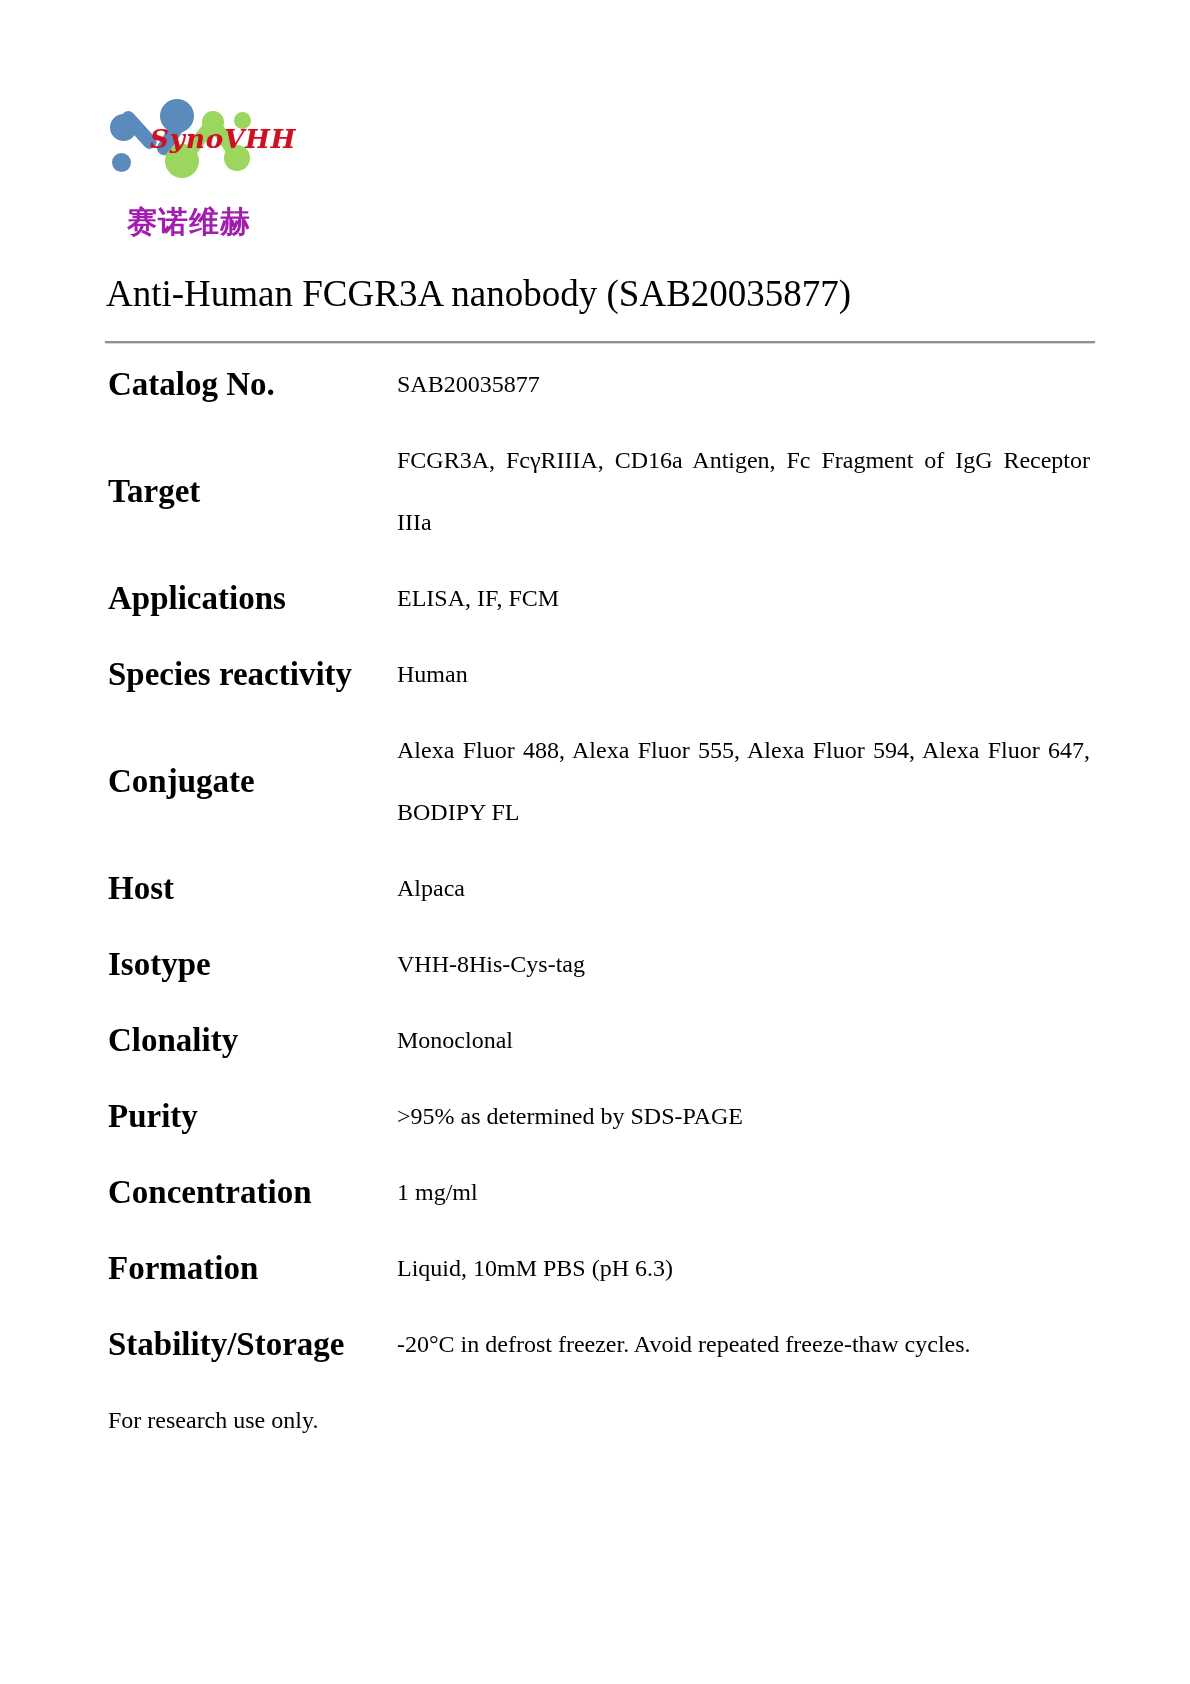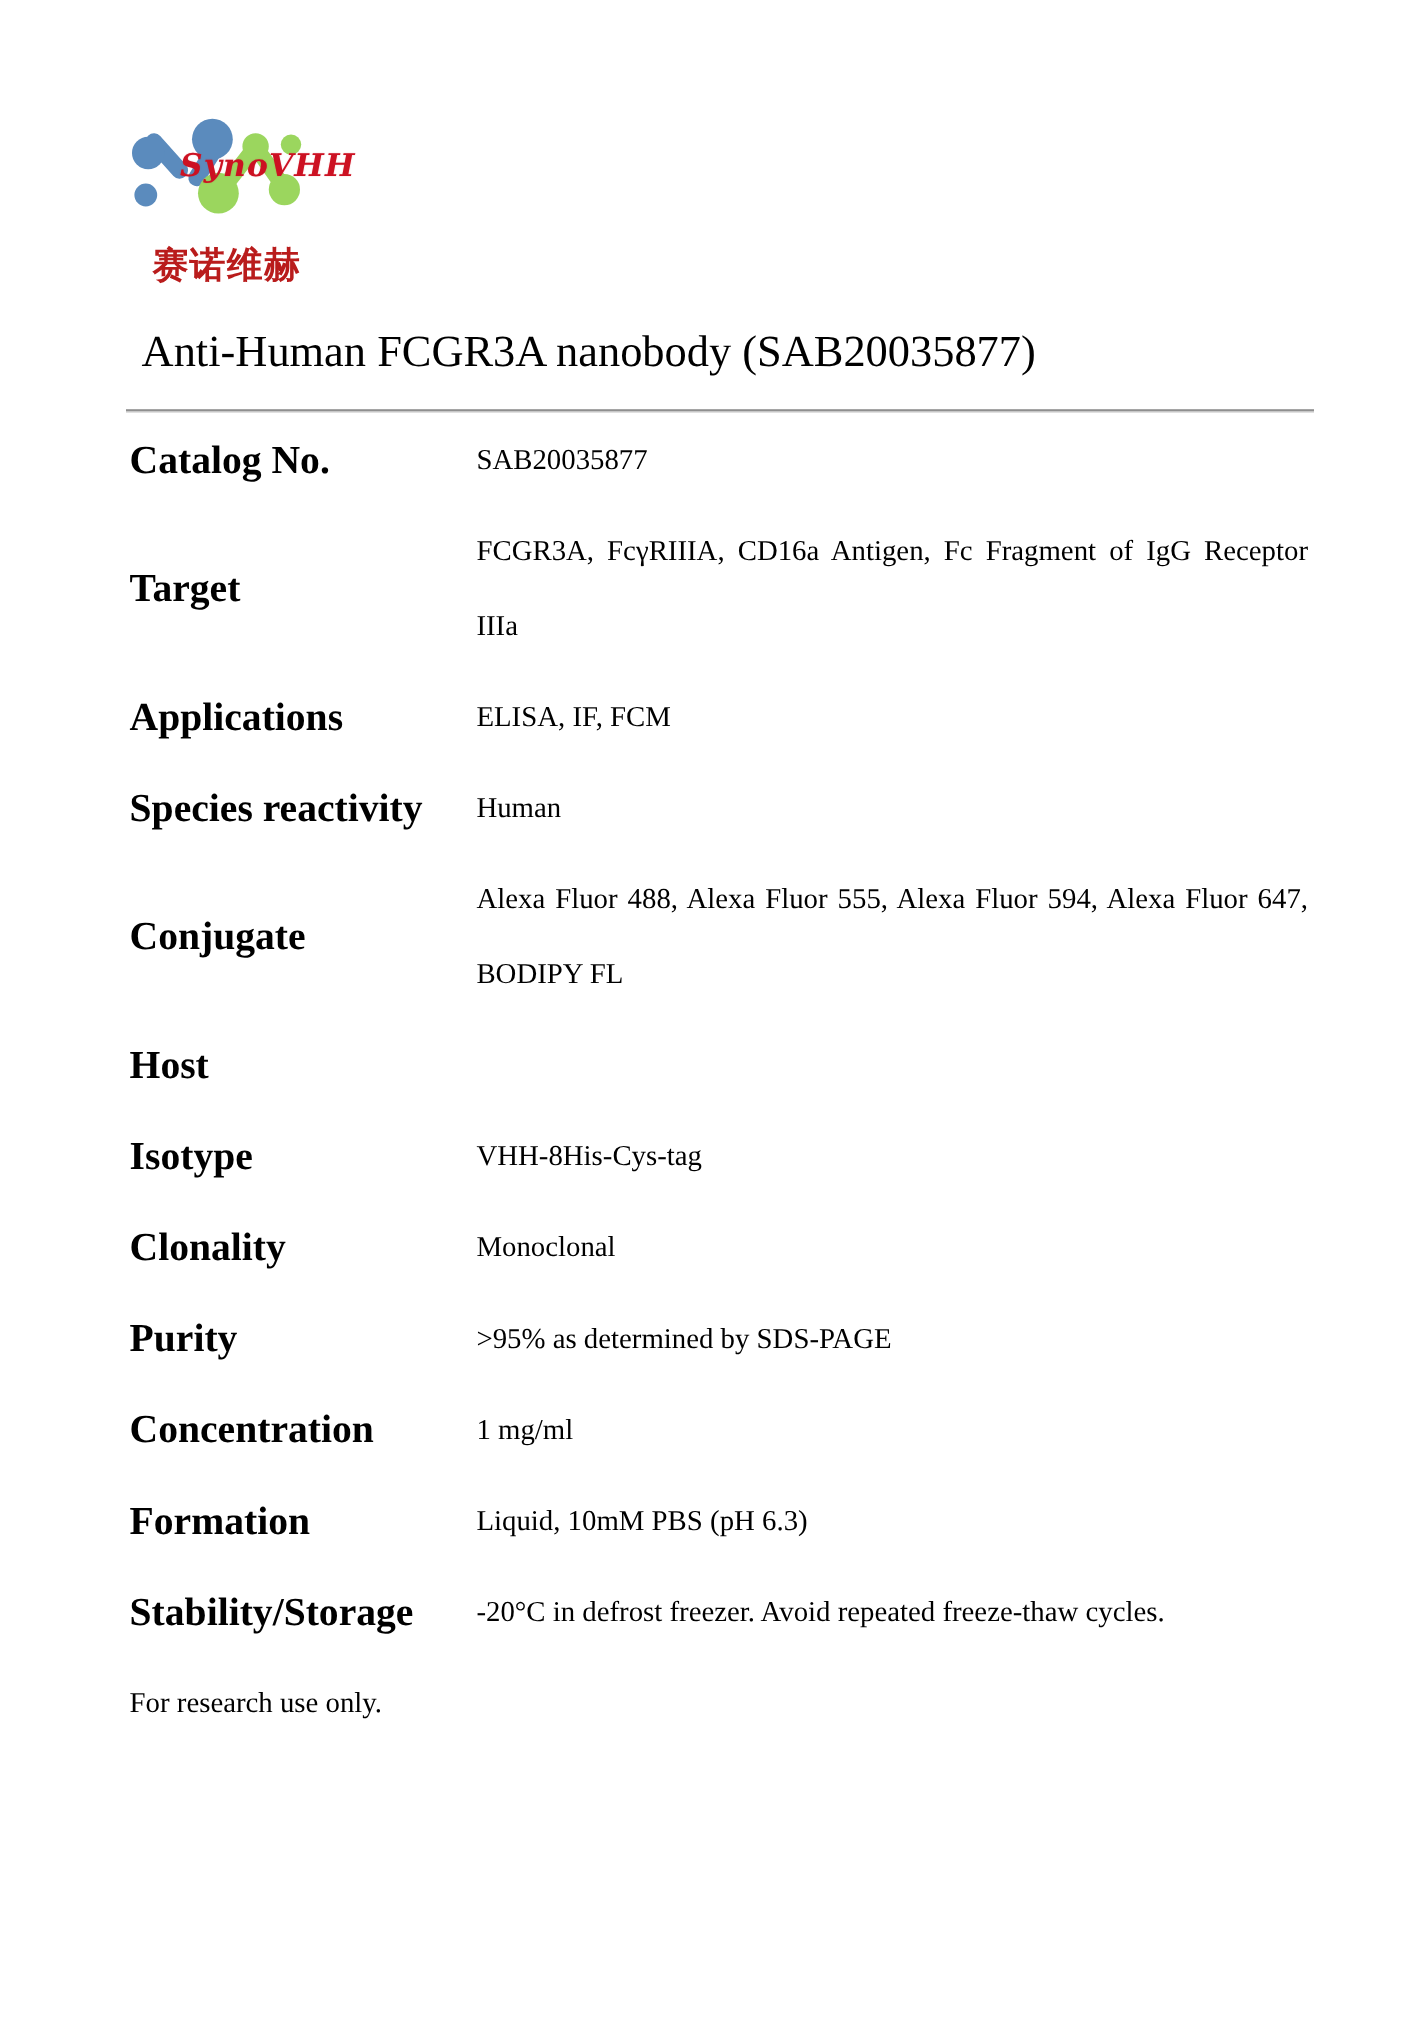--- a/index.html
+++ b/index.html
@@ -48,31 +48,30 @@
     text-shadow:0 0 1px rgba(204,17,34,.4);
     white-space:nowrap;
     margin-left:16px;
   }
   .logo-cn{
     margin-top:19px;margin-left:19px;
     font-family:"DejaVu Sans", sans-serif;
     font-weight:600;
     font-size:30px;line-height:32px;
     letter-spacing:1px;
-    color:#b91c1c;
+    color:#a21caf;
     white-space:nowrap;
   }
 
   
   .doc-title{
     position:absolute;left:106px;top:272px;
     font-size:37px;line-height:44px;
     font-weight:normal;
     white-space:nowrap;
-    margin-left:12px;
   }
   .rule{
     position:absolute;left:105px;top:341px;width:990px;height:3px;
     border-top:2px solid #8f8f8f;
     border-bottom:1px solid #d9d9d9;
     background:transparent;
   }
 
   
   .spec-table{position:absolute;left:108px;top:353px;width:982px;}
@@ -137,20 +136,21 @@
         <div class="spec-value">Human</div>
       </div>
 
       <div class="spec-row">
         <div class="spec-label">Conjugate</div>
         <div class="spec-value">Alexa Fluor 488, Alexa Fluor 555, Alexa Fluor 594, Alexa Fluor 647, BODIPY FL</div>
       </div>
 
       <div class="spec-row">
         <div class="spec-label">Host</div>
+        <div class="spec-value">Alpaca</div>
       </div>
 
       <div class="spec-row">
         <div class="spec-label">Isotype</div>
         <div class="spec-value">VHH-8His-Cys-tag</div>
       </div>
 
       <div class="spec-row">
         <div class="spec-label">Clonality</div>
         <div class="spec-value">Monoclonal</div>

